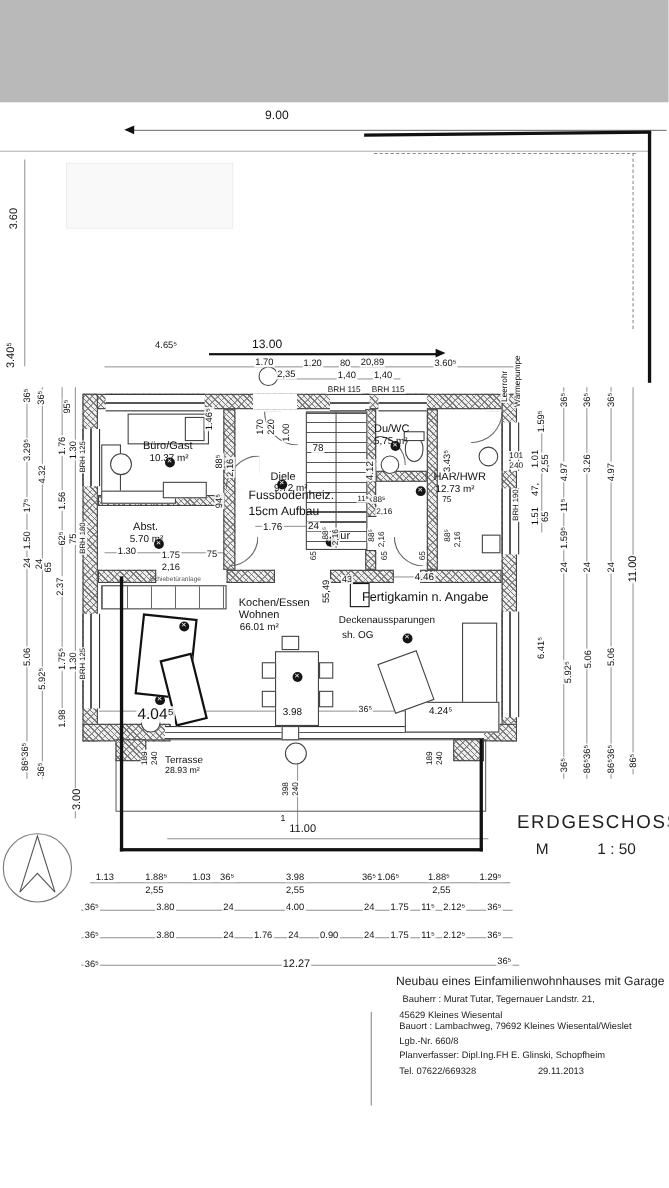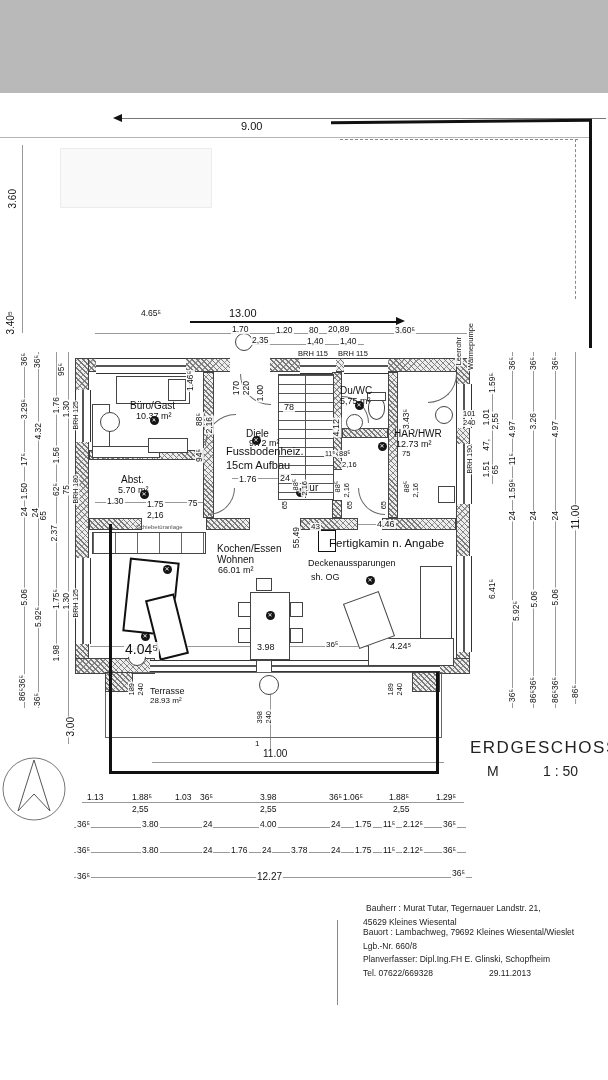--- a/index.html
+++ b/index.html
@@ -202,30 +202,31 @@
   <svg width="72" height="72" style="position:absolute;left:0;top:753px">
     <circle cx="34" cy="36" r="31" fill="none" stroke="#777" stroke-width="1"></circle>
     <path d="M34 7 L50 58 L34 41 L18 58 Z" fill="none" stroke="#555" stroke-width="1"></path>
   </svg>
 
   <div class="floor-title">ERDGESCHOSS</div>
   <div class="scale-m">M</div>
   <div class="scale-v">1 : 50</div>
 
   <div class="vline" style="left:337px;top:920px;height:85px;background:#888"></div>
+  <div class="tb" style="left:360px;top:886px;font-size:11px">Neubau eines Einfamilienwohnhauses mit Garage</div>
   <div class="tb" style="left:366px;top:903px;font-size:8.5px">Bauherr : Murat Tutar, Tegernauer Landstr. 21,</div>
   <div class="tb" style="left:363px;top:917px;font-size:8.5px">45629 Kleines Wiesental</div>
   <div class="tb" style="left:363px;top:927px;font-size:8.5px">Bauort : Lambachweg, 79692 Kleines Wiesental/Wieslet</div>
   <div class="tb" style="left:363px;top:941px;font-size:8.5px">Lgb.-Nr. 660/8</div>
   <div class="tb" style="left:363px;top:954px;font-size:8.5px">Planverfasser: Dipl.Ing.FH E. Glinski, Schopfheim</div>
   <div class="tb" style="left:363px;top:968px;font-size:8.5px">Tel. 07622/669328</div>
   <div class="tb" style="left:489px;top:968px;font-size:8.5px">29.11.2013</div>
 
   <div id="dim-layer">
-      <span class="dim" style="left: 240px; top: 100px; font-size: 11px; margin-top: 21px;">9.00</span>
+      <span class="dim" style="left: 240px; top: 100px; font-size: 11px;">9.00</span>
       <span class="dim v" style="left: 8px; top: 188px; font-size: 10px;">3.60</span>
       <span class="dim v" style="left: 6px; top: 310px; font-size: 10px;">3.40⁵</span>
       <span class="dim" style="left: 228px; top: 308px; font-size: 11px;">13.00</span>
       <span class="dim" style="left: 140px; top: 309px;">4.65⁵</span>
       <span class="dim" style="left: 231px; top: 325px;">1.70</span>
       <span class="dim" style="left: 275px; top: 326px;">1.20</span>
       <span class="dim" style="left: 308px; top: 326px;">80</span>
       <span class="dim" style="left: 327px; top: 325px;">20,89</span>
       <span class="dim" style="left: 394px; top: 326px;">3.60⁵</span>
       <span class="dim" style="left: 251px; top: 336px;">2,35</span>
@@ -354,21 +355,21 @@
       <span class="dim" style="left: 330px; top: 820px;">24</span>
       <span class="dim" style="left: 354px; top: 820px;">1.75</span>
       <span class="dim" style="left: 382px; top: 820px;">11⁵</span>
       <span class="dim" style="left: 402px; top: 820px;">2.12⁵</span>
       <span class="dim" style="left: 442px; top: 820px;">36⁵</span>
       <span class="dim" style="left: 76px; top: 846px;">36⁵</span>
       <span class="dim" style="left: 141px; top: 846px;">3.80</span>
       <span class="dim" style="left: 202px; top: 846px;">24</span>
       <span class="dim" style="left: 230px; top: 846px;">1.76</span>
       <span class="dim" style="left: 261px; top: 846px;">24</span>
-      <span class="dim" style="left: 290px; top: 846px;">3.78</span>
+      <span class="dim" style="left: 290px; top: 846px;">0.90</span>
       <span class="dim" style="left: 330px; top: 846px;">24</span>
       <span class="dim" style="left: 354px; top: 846px;">1.75</span>
       <span class="dim" style="left: 382px; top: 846px;">11⁵</span>
       <span class="dim" style="left: 402px; top: 846px;">2.12⁵</span>
       <span class="dim" style="left: 442px; top: 846px;">36⁵</span>
       <span class="dim" style="left: 76px; top: 872px;">36⁵</span>
       <span class="dim" style="left: 256px; top: 872px; font-size: 10px;">12.27</span>
       <span class="dim" style="left: 451px; top: 869px;">36⁵</span>
     </div>
 </div>

